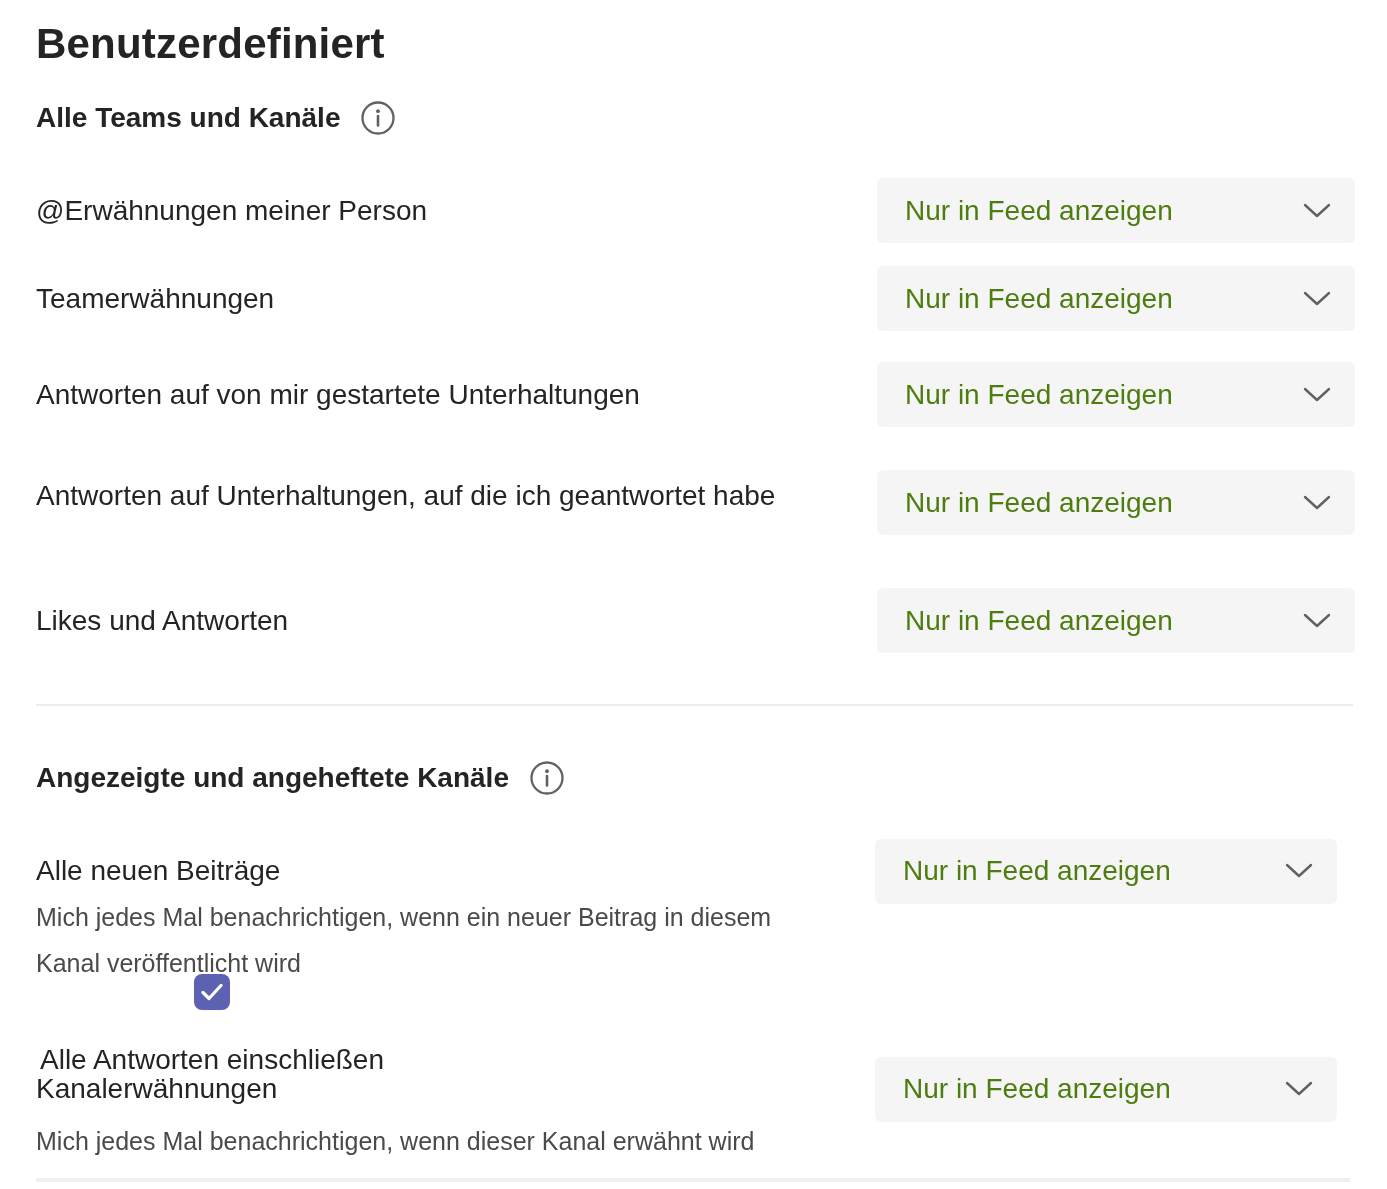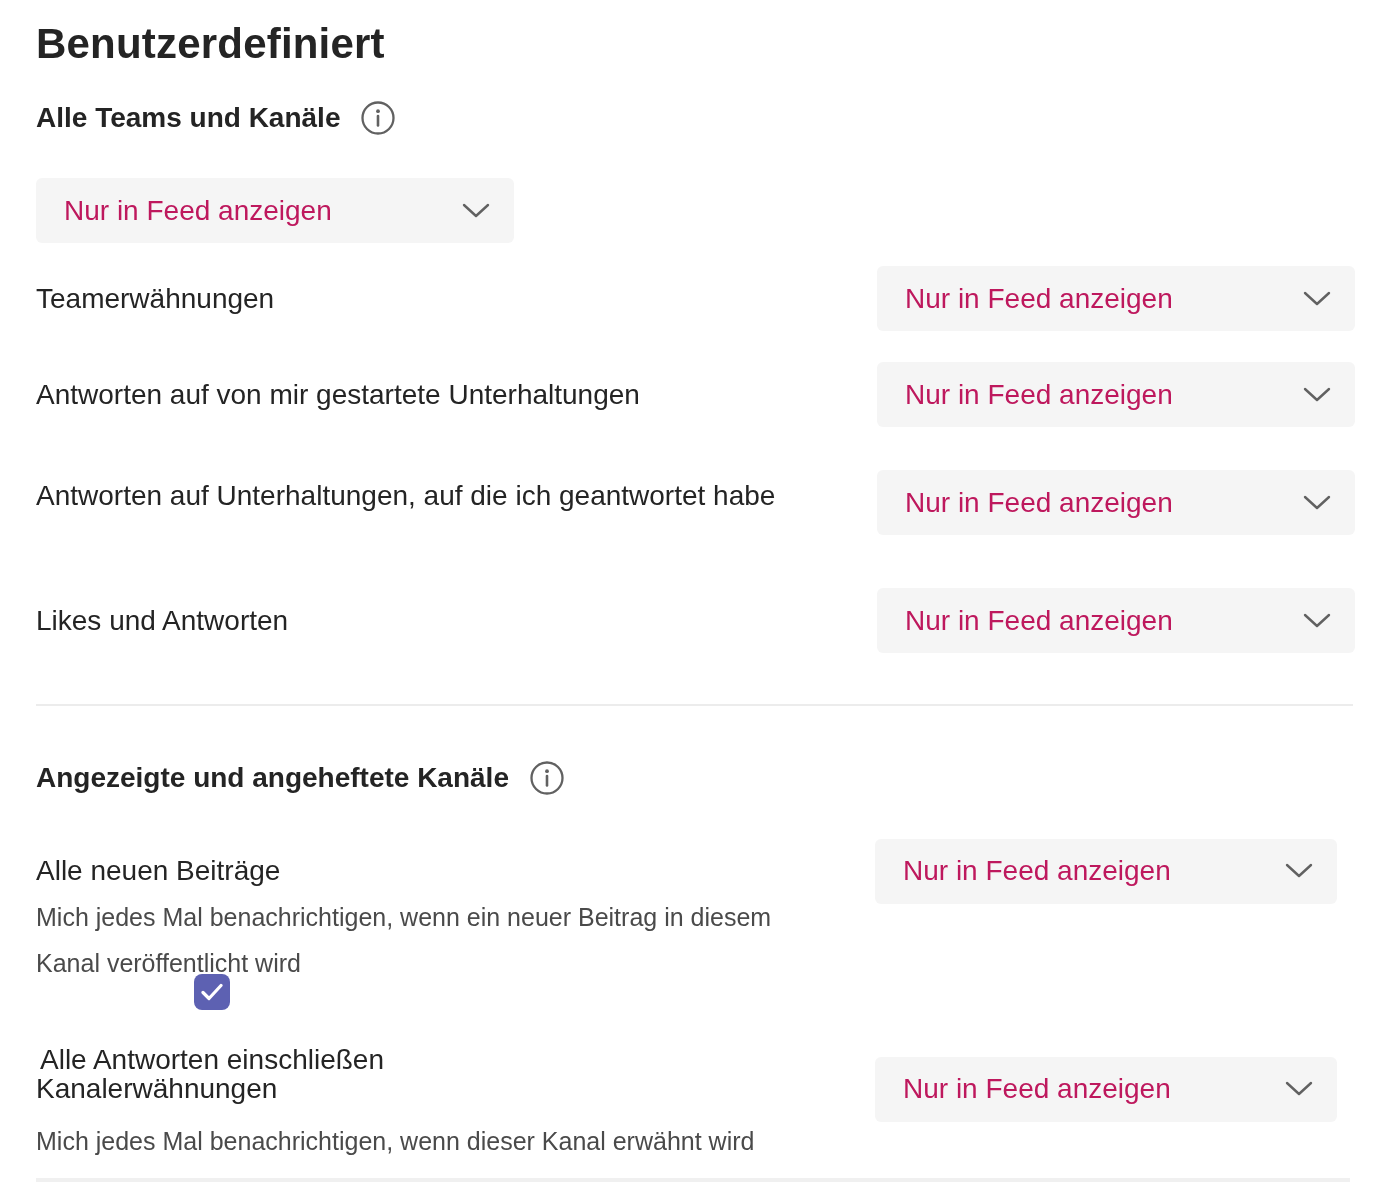--- a/index.html
+++ b/index.html
@@ -54,21 +54,21 @@
     background: #f5f5f5;
     border-radius: 6px;
     display: flex;
     align-items: center;
     justify-content: space-between;
     padding: 0 24px 0 28px;
     box-sizing: border-box;
     cursor: pointer;
   }
   .row.s2 .dd { width: 462px; }
-  .dd-text { font-size: 28px; color: #be185d; }
+  .dd-text { font-size: 28px; color: #4d7c0f; }
   .chevron { width: 28px; height: 16px; display: block; }
   .divider {
     position: absolute;
     left: 36px;
   }
   .divider.mid { top: 704px; width: 1317px; height: 2px; background: #ececec; }
   .divider.bottom { top: 1178px; width: 1314px; height: 4px; background: #f0f0f0; }
   .description {
     position: absolute;
     left: 36px;
@@ -109,20 +109,21 @@
     <span title="">
       <svg class="info-icon" viewBox="0 0 36 36">
         <circle cx="18" cy="18" r="15.5" fill="none" stroke="#616161" stroke-width="2.3"></circle>
         <circle cx="18" cy="11.2" r="1.9" fill="#616161"></circle>
         <line x1="18" y1="16" x2="18" y2="25.5" stroke="#616161" stroke-width="2.6" stroke-linecap="round"></line>
       </svg>
     </span>
   </div>
 
   <div class="row s1" style="top: 178px; min-height: 65px;">
+    <span class="label">@Erwähnungen meiner Person</span>
     <div class="dd">
       <span class="dd-text">Nur in Feed anzeigen</span>
       <svg class="chevron" viewBox="0 0 28 16">
         <path d="M2 2 L14 13 L26 2" fill="none" stroke="#616161" stroke-width="2.4" stroke-linecap="round" stroke-linejoin="round"></path>
       </svg>
     </div>
   </div>
 
   <div class="row s1" style="top: 266px; min-height: 65px;">
     <span class="label">Teamerwähnungen</span>

